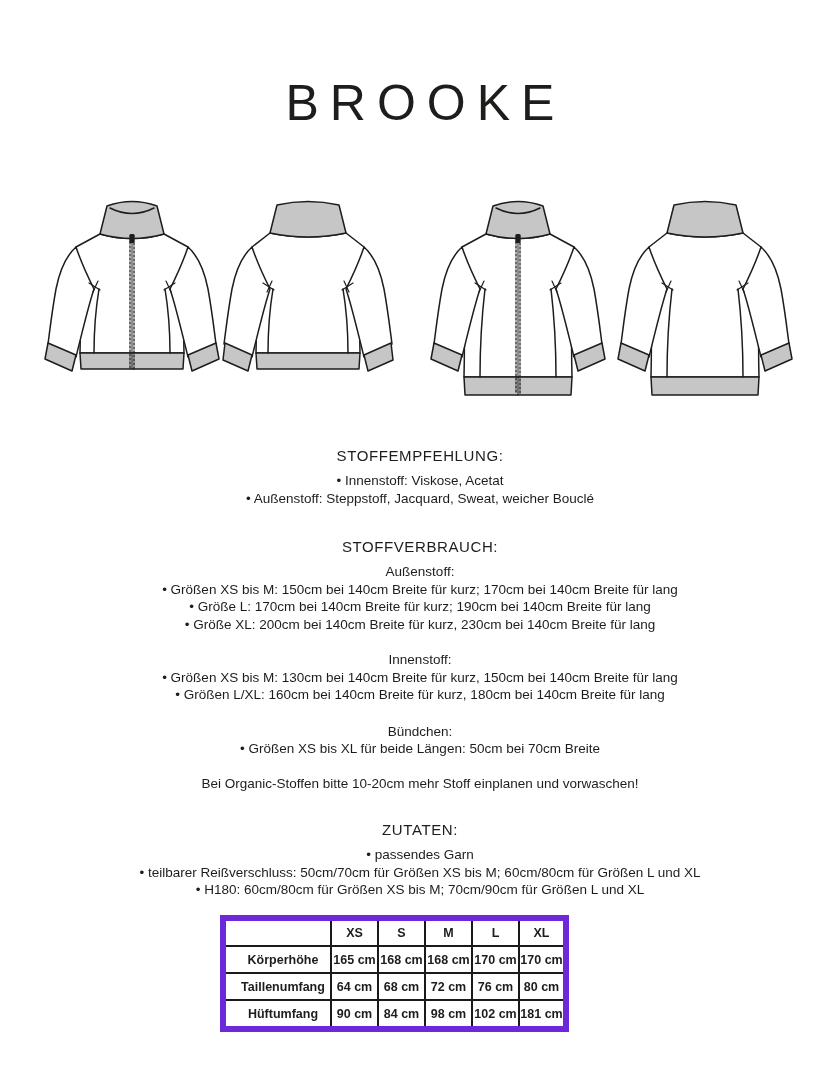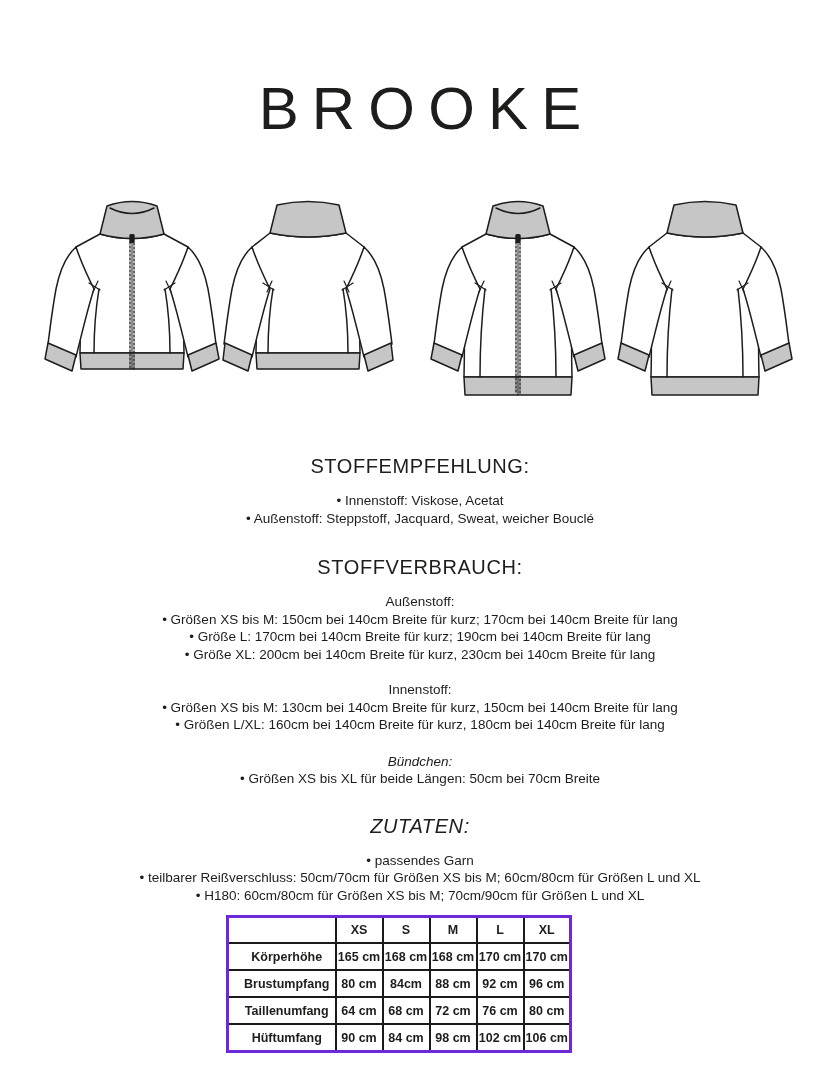--- a/index.html
+++ b/index.html
@@ -2,41 +2,41 @@
 <html><head>
 <meta charset="utf-8">
 <style>
   html,body{margin:0;padding:0;background:#ffffff;}
   .page{
     position:relative; width:840px; height:1072px; background:#fff;
     font-family:"Liberation Sans", sans-serif; color:#1d1d1b; overflow:hidden;
   }
   .title{
     position:absolute; top:74px; left:0; right:0; margin:0;
-    text-align:center; font-size:60px; font-weight:400;
+    text-align:center; font-size:50px; font-weight:400;
     letter-spacing:0.22em; text-indent:0.22em;
   }
   .drawings{
     position:absolute; top:193px; left:0; right:0;
     display:flex; justify-content:center; align-items:flex-start;
   }
   .drawings svg{display:block;}
   .gap-after{margin-right:28px;}
   .content{
     position:absolute; top:440px; left:0; width:840px;
     text-align:center;
   }
-  .sec-h{font-size:20px; line-height:20px; letter-spacing:0.6px; font-weight:400; margin:16px;}
+  .sec-h{font-size:15px; line-height:20px; letter-spacing:0.6px; font-weight:400; margin:6px;}
   .line{font-size:13.5px; line-height:17.5px;}
-  .mt30{margin-top:30px;} .mt28{margin-top:28px;font-style:italic;} .mt19{margin-top:19px;font-style:italic;}
+  .mt30{margin-top:30px;} .mt28{margin-top:28px;} .mt19{margin-top:19px;}
   .mt18{margin-top:18px;text-align:center;} .mt17{margin-top:17px;}
   .size-table{
-    position:absolute; top:915px; left:226px;
+    position:absolute; top:915px; left:220px;
     border-collapse:collapse; table-layout:fixed;
-    border:3px solid #6d28d9;
+    border:6px solid #6d28d9;
     font-size:12.5px; font-weight:bold;
   }
   .size-table th,.size-table td{
     border:2px solid #1a1a1a; padding:0; text-align:center; vertical-align:middle;
     height:25px; overflow:hidden; white-space:nowrap;
   }
   .size-table thead th{height:24px;}
   .size-table .lbl{text-align:center; padding-left:10px;}
 </style>
 </head>
@@ -140,20 +140,21 @@
     <div class="line">• Größe L: 170cm bei 140cm Breite für kurz; 190cm bei 140cm Breite für lang</div>
     <div class="line">• Größe XL: 200cm bei 140cm Breite für kurz, 230cm bei 140cm Breite für lang</div>
 
     <div class="line mt18">Innenstoff:</div>
     <div class="line">• Größen XS bis M: 130cm bei 140cm Breite für kurz, 150cm bei 140cm Breite für lang</div>
     <div class="line">• Größen L/XL: 160cm bei 140cm Breite für kurz, 180cm bei 140cm Breite für lang</div>
 
     <div class="line mt19">Bündchen:</div>
     <div class="line">• Größen XS bis XL für beide Längen: 50cm bei 70cm Breite</div>
 
+    <div class="line mt17">Bei Organic-Stoffen bitte 10-20cm mehr Stoff einplanen und vorwaschen!</div>
 
     <h2 class="sec-h mt28">ZUTATEN:</h2>
     <div class="line">• passendes Garn</div>
     <div class="line">• teilbarer Reißverschluss: 50cm/70cm für Größen XS bis M; 60cm/80cm für Größen L und XL</div>
     <div class="line">• H180: 60cm/80cm für Größen XS bis M; 70cm/90cm für Größen L und XL</div>
 
   </div>
 
   <table class="size-table">
     <colgroup>
@@ -177,39 +178,31 @@
     <tbody>
       <tr>
         <td class="lbl">Körperhöhe</td>
         <td>165 cm</td>
         <td>168 cm</td>
         <td>168 cm</td>
         <td>170 cm</td>
         <td>170 cm</td>
       </tr>
       <tr>
-        <td class="lbl">Brustumpfang</td>
-        <td>80 cm</td>
-        <td>84cm</td>
-        <td>88 cm</td>
-        <td>92 cm</td>
-        <td>96 cm</td>
-      </tr>
-      <tr>
         <td class="lbl">Taillenumfang</td>
         <td>64 cm</td>
         <td>68 cm</td>
         <td>72 cm</td>
         <td>76 cm</td>
         <td>80 cm</td>
       </tr>
       <tr>
         <td class="lbl">Hüftumfang</td>
         <td>90 cm</td>
         <td>84 cm</td>
         <td>98 cm</td>
         <td>102 cm</td>
-        <td>106 cm</td>
+        <td>181 cm</td>
       </tr>
     </tbody>
   </table>
 
 </div>
 
 </body></html>

